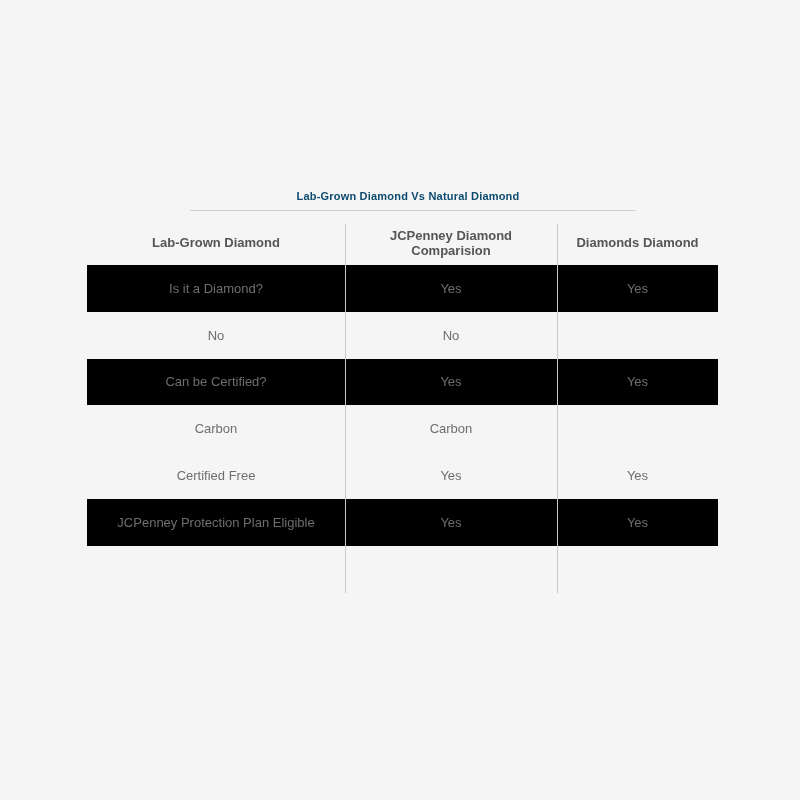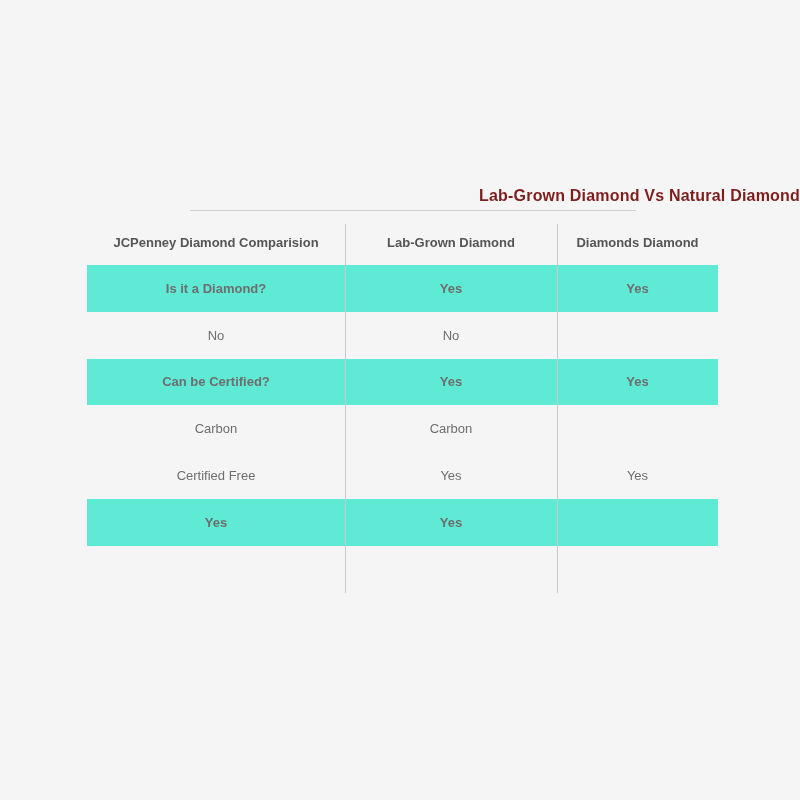--- a/index.html
+++ b/index.html
@@ -12,25 +12,25 @@
     position: relative;
     background: #f5f5f5;
     overflow: hidden;
     font-family: "Liberation Sans", sans-serif;
   }
   .page-title {
     position: absolute;
     top: 186px;
     left: 16px;
     width: 784px;
-    text-align: right;
-    font-size: 16px;
+    text-align: center;
+    font-size: 11px;
     line-height: 20px;
     font-weight: bold;
-    color: #7f1d1d;
+    color: #0c4a6e;
     letter-spacing: 0.2px;
   }
   .title-rule {
     position: absolute;
     top: 210px;
     left: 190px;
     width: 446px;
     height: 1px;
     background: #cfcfcf;
   }
@@ -51,44 +51,43 @@
     font-size: 13px;
     font-weight: bold;
     color: #555555;
   }
   .data-row {
     height: 46.8px;
     font-size: 13px;
     color: #6e6e6e;
   }
   .data-row.stripe {
-    background: #5eead4;
-    font-weight: bold;
+    background: #000000;
   }
   .col-divider {
     position: absolute;
     top: 224px;
     width: 1px;
     height: 369px;
     background: #c9c9c9;
   }
   .col-divider.d1 { left: 345px; }
   .col-divider.d2 { left: 557px; }
   .cell { padding: 0 6px; }
 </style>
 </head>
 <body>
 
 <div class="page-title">Lab-Grown Diamond Vs Natural Diamond</div>
 <div class="title-rule"></div>
 
 <div class="comparison-table">
   <div class="trow header-row">
+    <div class="cell">Lab-Grown Diamond</div>
     <div class="cell">JCPenney Diamond Comparision</div>
-    <div class="cell">Lab-Grown Diamond</div>
     <div class="cell">Diamonds Diamond</div>
   </div>
 
   <div class="trow data-row stripe">
     <div class="cell">Is it a Diamond?</div>
     <div class="cell">Yes</div>
     <div class="cell">Yes</div>
   </div>
 
   <div class="trow data-row">
@@ -108,19 +107,20 @@
   </div>
 
 
   <div class="trow data-row">
     <div class="cell">Certified Free</div>
     <div class="cell">Yes</div>
     <div class="cell">Yes</div>
   </div>
 
   <div class="trow data-row stripe">
+    <div class="cell">JCPenney Protection Plan Eligible</div>
     <div class="cell">Yes</div>
     <div class="cell">Yes</div>
   </div>
 </div>
 
 <div class="col-divider d1"></div>
 <div class="col-divider d2"></div>
 
 </body></html>

